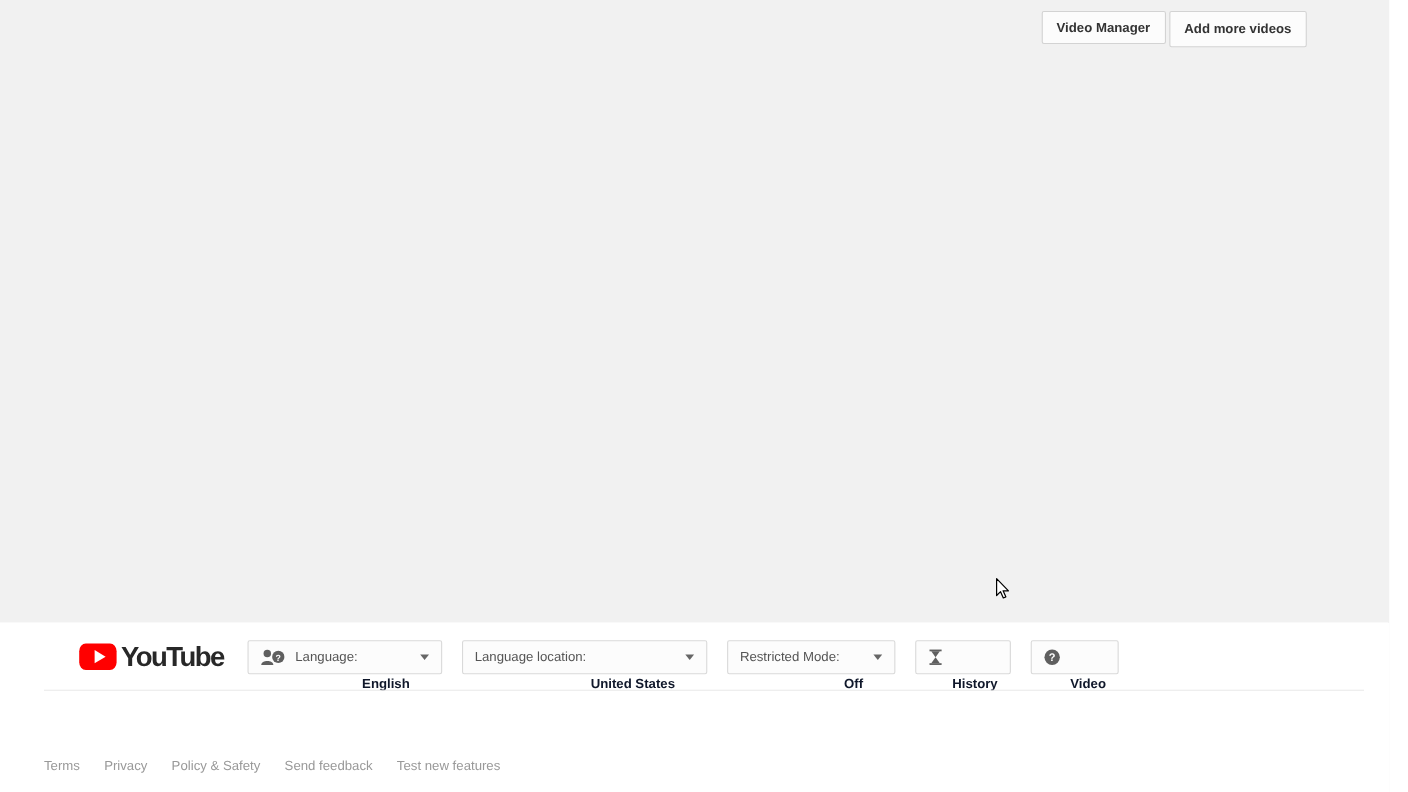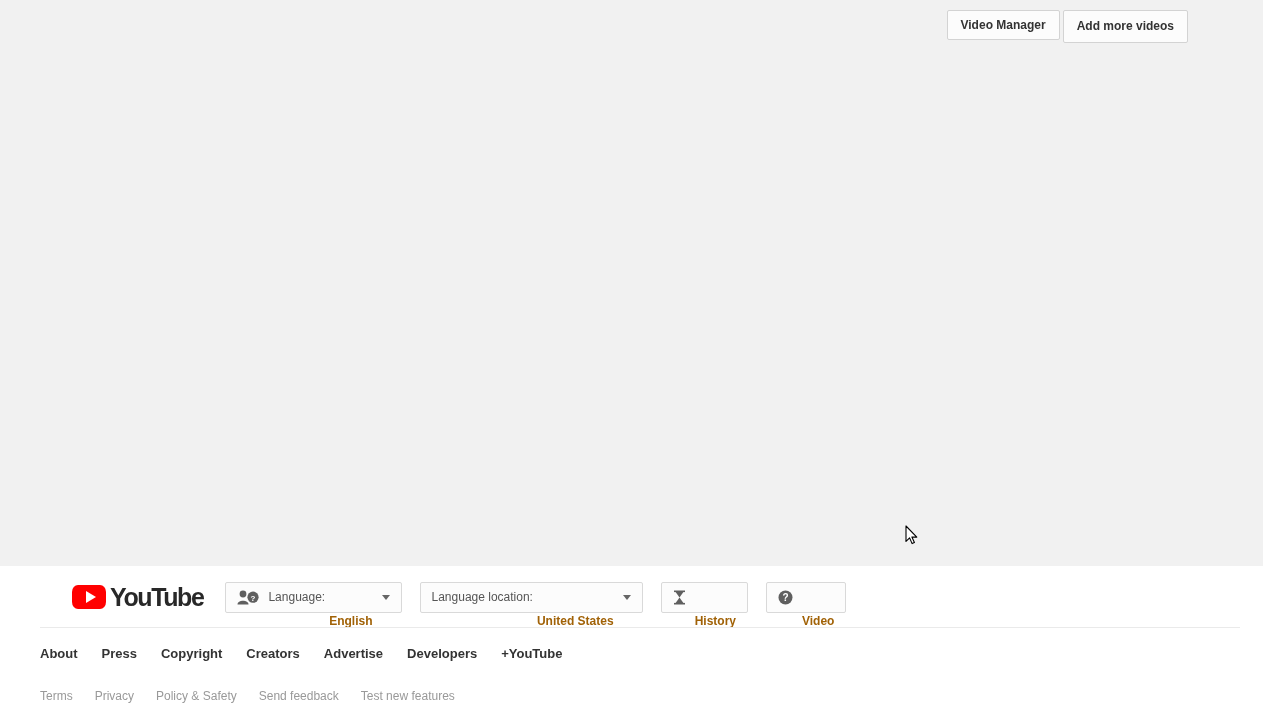--- a/index.html
+++ b/index.html
@@ -138,21 +138,21 @@
     margin-right: 18px;
     font-family: "Liberation Sans", sans-serif;
     font-size: 12px;
     color: #555555;
     white-space: nowrap;
     cursor: pointer;
     box-sizing: border-box;
   }
   .pill .pill-value {
     font-weight: bold;
-    color: #a16207;
+    color: #0f172a;
     margin-left: 4px;
     margin-top: 47px;
   }
   .pill .caret {
     margin-left: 9px;
     width: 0;
     height: 0;
     border-left: 4px solid transparent;
     border-right: 4px solid transparent;
     border-top: 5px solid #666666;
@@ -267,20 +267,25 @@
         <span class="pill-value">English</span>
         <span class="caret"></span>
       </div>
 
       <div class="pill">
         <span>Language location:</span>
         <span class="pill-value">United States</span>
         <span class="caret"></span>
       </div>
 
+      <div class="pill">
+        <span>Restricted Mode:</span>
+        <span class="pill-value">Off</span>
+        <span class="caret"></span>
+      </div>
 
       <div class="pill">
         <span class="pill-icon">
           <svg width="13" height="15" viewBox="0 0 13 15">
             <rect x="1" y="0.5" width="11" height="1.6" fill="#5f5f5f"></rect>
             <rect x="1" y="12.9" width="11" height="1.6" fill="#5f5f5f"></rect>
             <path d="M2.6 2.1 H10.4 L6.5 7.5 Z" fill="#5f5f5f"></path>
             <path d="M6.5 7.5 L10.4 12.9 H2.6 Z" fill="#5f5f5f"></path>
           </svg>
         </span>
@@ -294,29 +299,20 @@
             <text x="7.5" y="11" text-anchor="middle" font-family="Liberation Sans, sans-serif" font-size="10" font-weight="bold" fill="#ffffff">?</text>
           </svg>
         </span>
         <span class="pill-value" style="margin-left:0">Video</span>
       </div>
 
     </div>
 
     <div id="footer-divider"></div>
 
-    <div id="footer-links-primary">
-      <a href="#">About</a>
-      <a href="#">Press</a>
-      <a href="#">Copyright</a>
-      <a href="#">Creators</a>
-      <a href="#">Advertise</a>
-      <a href="#">Developers</a>
-      <a href="#">+YouTube</a>
-    </div>
 
     <div id="footer-links-secondary">
       <a href="#">Terms</a>
       <a href="#">Privacy</a>
       <a href="#">Policy &amp; Safety</a>
       <a href="#">Send feedback</a>
       <a href="#">Test new features</a>
     </div>
 
   </div>

